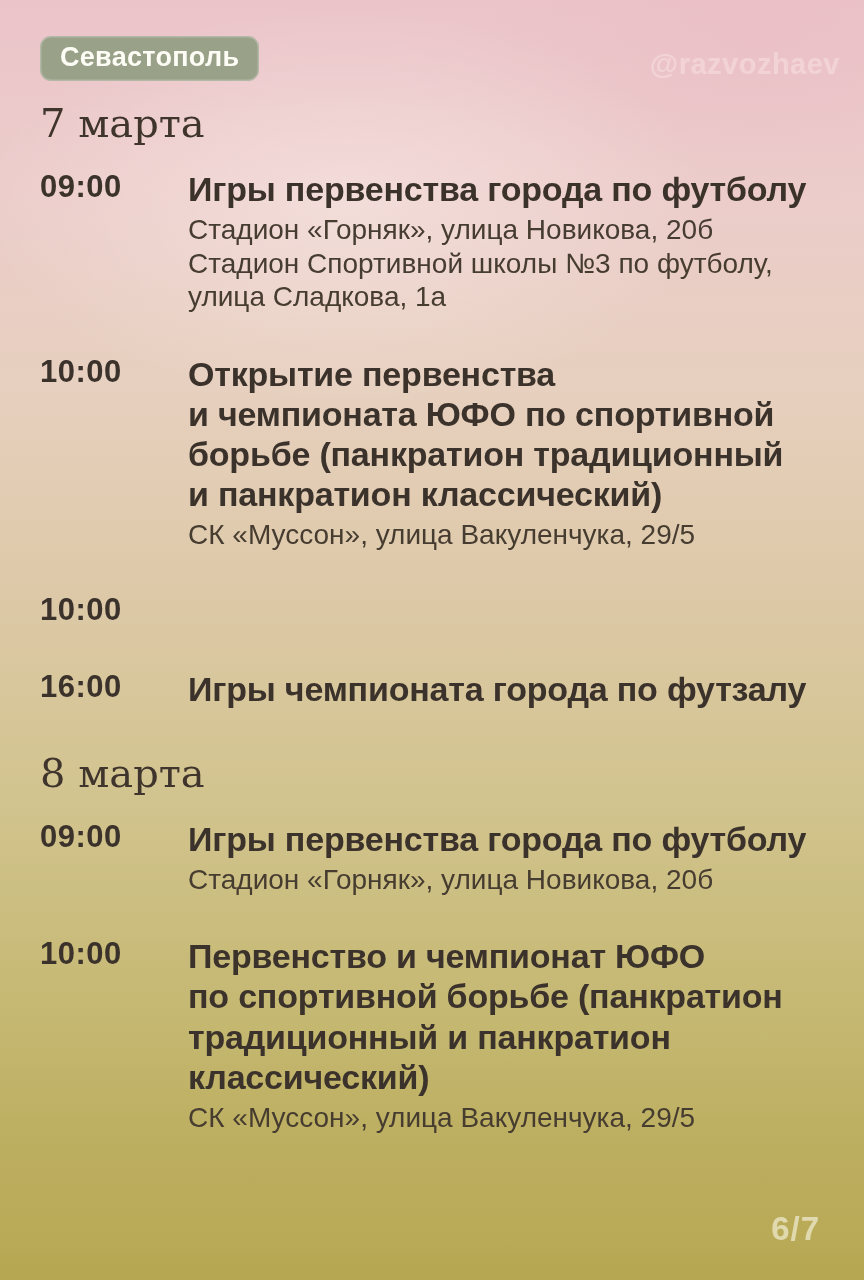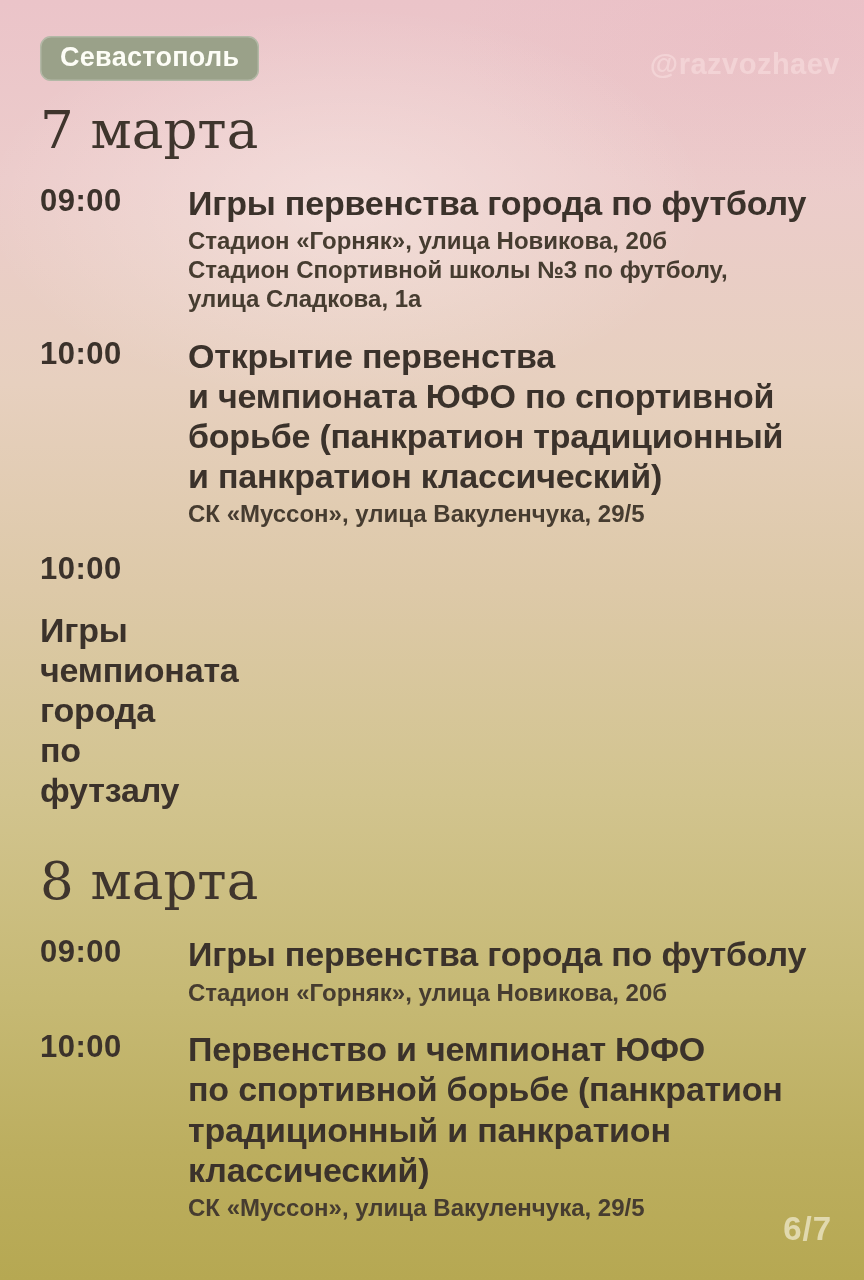--- a/index.html
+++ b/index.html
@@ -42,51 +42,51 @@
   .page-title{
     margin:42px 40px 0 40px;
     font-family:"DejaVu Serif", serif;
     font-weight:500;font-size:68px;line-height:1;
     color:var(--heading-text,#3f352d);
     letter-spacing:1px;
   }
   main{padding:0 40px;}
   .date-heading{
     font-family:"DejaVu Serif", serif;
-    font-weight:400;font-size:53px;line-height:1.1;
+    font-weight:400;font-size:40px;line-height:1.1;
     color:var(--heading-text,#3f352d);
     margin:20px 0 0 0;
   }
   .section-2 .date-heading{margin-top:42px;}
   .events{
     margin-top:24px;
-    display:grid;grid-template-columns:1fr;row-gap:22px;
+    display:grid;grid-template-columns:1fr;row-gap:40px;
   }
   .event{
     display:grid;grid-template-columns:148px 1fr;align-items:start;
   }
   .event-time{
     font-size:31px;font-weight:bold;line-height:1.18;
     color:var(--body-text,#3b322b);
     letter-spacing:.5px;
   }
   .event-title{
     font-size:34px;font-weight:bold;line-height:1.18;
     letter-spacing:-0.2px;
     color:var(--body-text,#3b322b);
     white-space:pre-line;
   }
   .event-details{
     margin-top:4px;
-    font-size:24px;font-weight:700;line-height:1.2;
+    font-size:28px;font-weight:400;line-height:1.2;
     color:var(--detail-text,#463c30);
     white-space:pre-line;
   }
   .page-indicator{
-    position:absolute;right:32px;bottom:32px;
+    position:absolute;right:44px;bottom:32px;
     font-size:33px;font-weight:bold;
     color:#f5f0d8;opacity:.68;letter-spacing:1px;
   }
 </style>
 </head>
 <body>
 
 <div class="poster">
 
   <div class="topbar">
@@ -120,20 +120,21 @@
 и панкратион классический)</div>
             <div class="event-details">СК «Муссон», улица Вакуленчука, 29/5</div>
           </div>
         </div>
 
         <div class="event">
           <div class="event-time">10:00</div>
         </div>
 
         <div class="event">
+          <div class="event-time">16:00</div>
           <div class="event-body">
             <div class="event-title">Игры чемпионата города по футзалу</div>
           </div>
         </div>
 
       </div>
     </section>
 
     <section class="section-2">
       <h2 class="date-heading">8 марта</h2>

